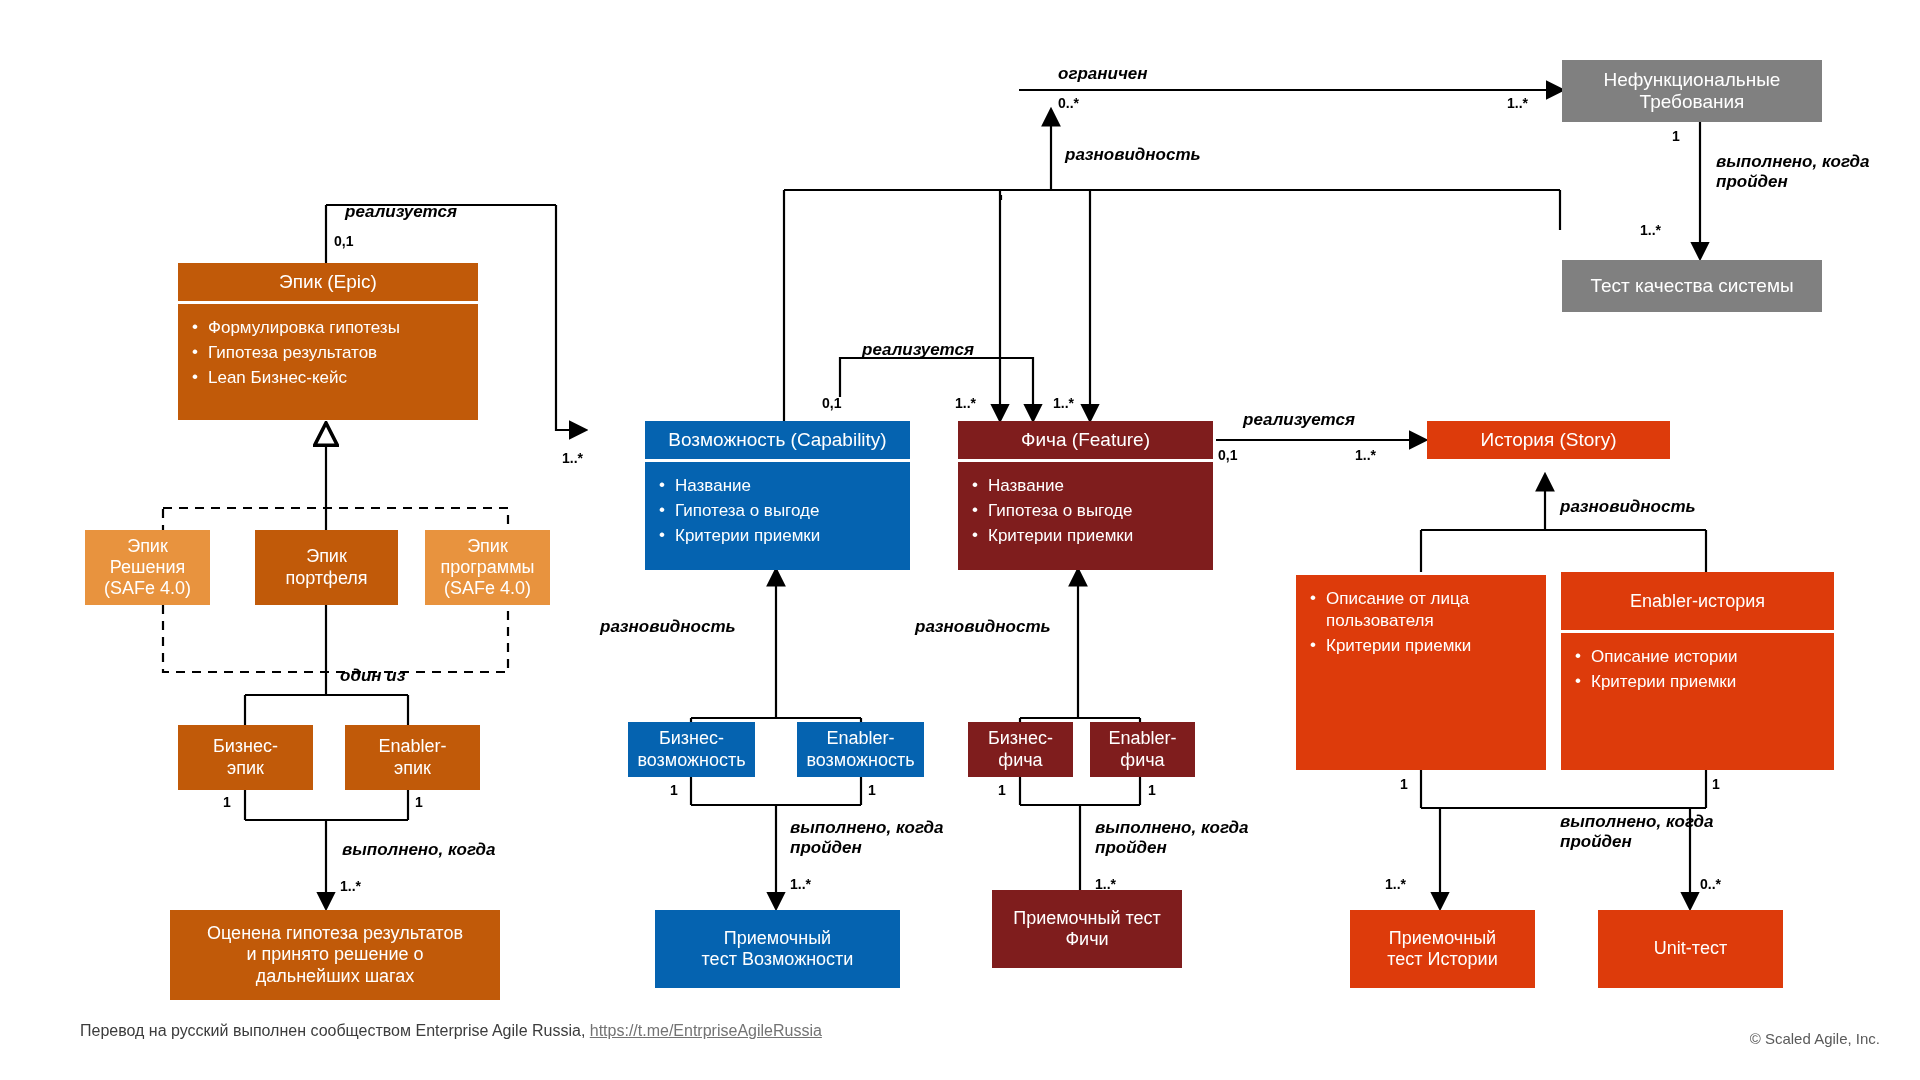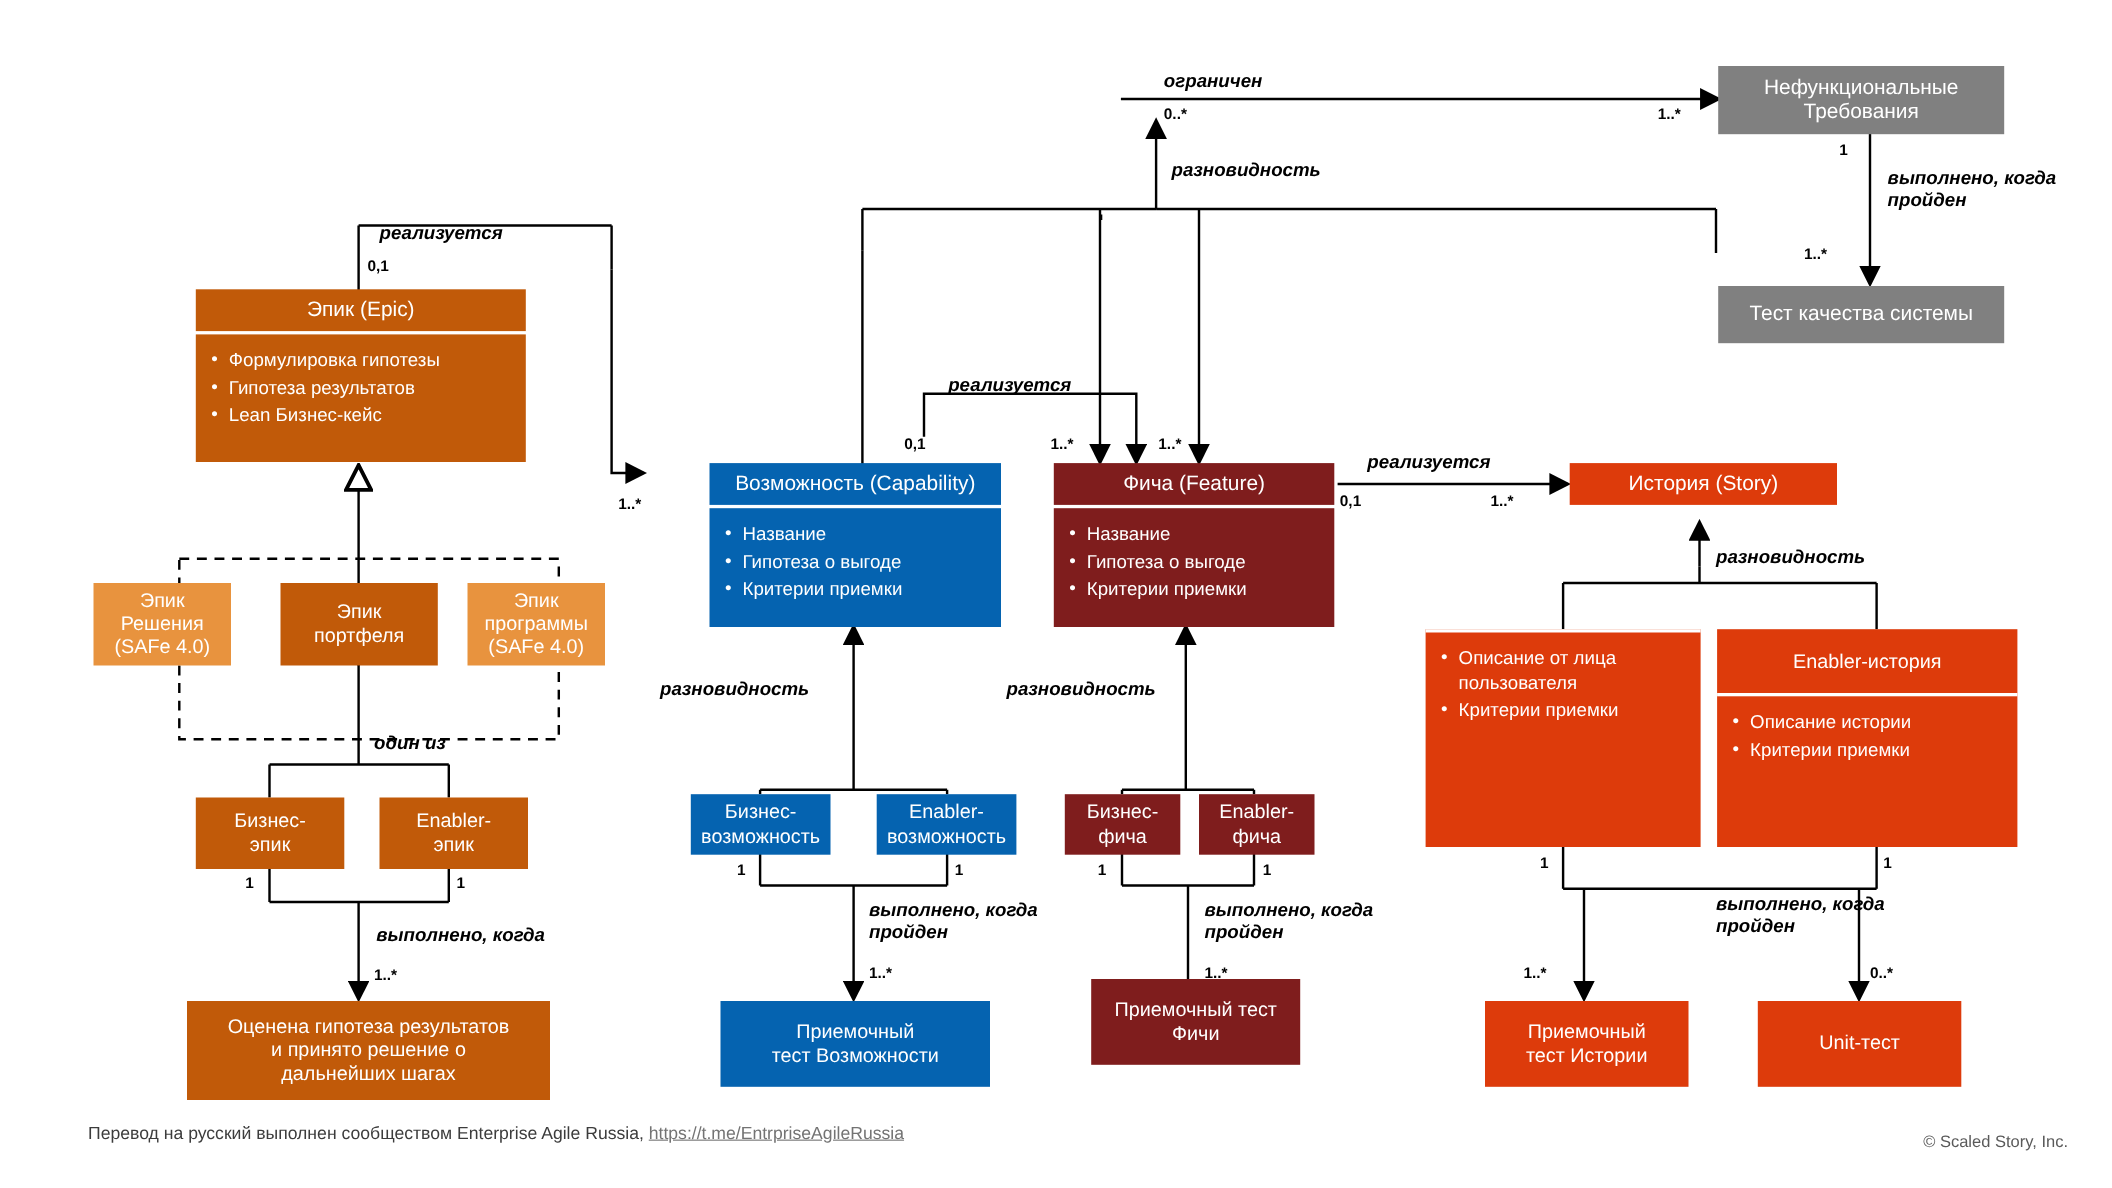--- a/index.html
+++ b/index.html
@@ -339,15 +339,15 @@
   <div class="mult" style="left:1148px;top:782px;">1</div>
   <div class="mult" style="left:1095px;top:876px;">1..*</div>
   <div class="mult" style="left:1400px;top:776px;">1</div>
   <div class="mult" style="left:1712px;top:776px;">1</div>
   <div class="mult" style="left:1385px;top:876px;">1..*</div>
   <div class="mult" style="left:1700px;top:876px;">0..*</div>
 
   <div class="footer-note">
     <span>Перевод на русский выполнен сообществом Enterprise Agile Russia, </span><a href="#">https://t.me/EntrpriseAgileRussia</a>
   </div>
-  <div class="copyright">© Scaled Story, Inc.</div>
+  <div class="copyright">© Scaled Agile, Inc.</div>
 
 </div>
 
 </body></html>

